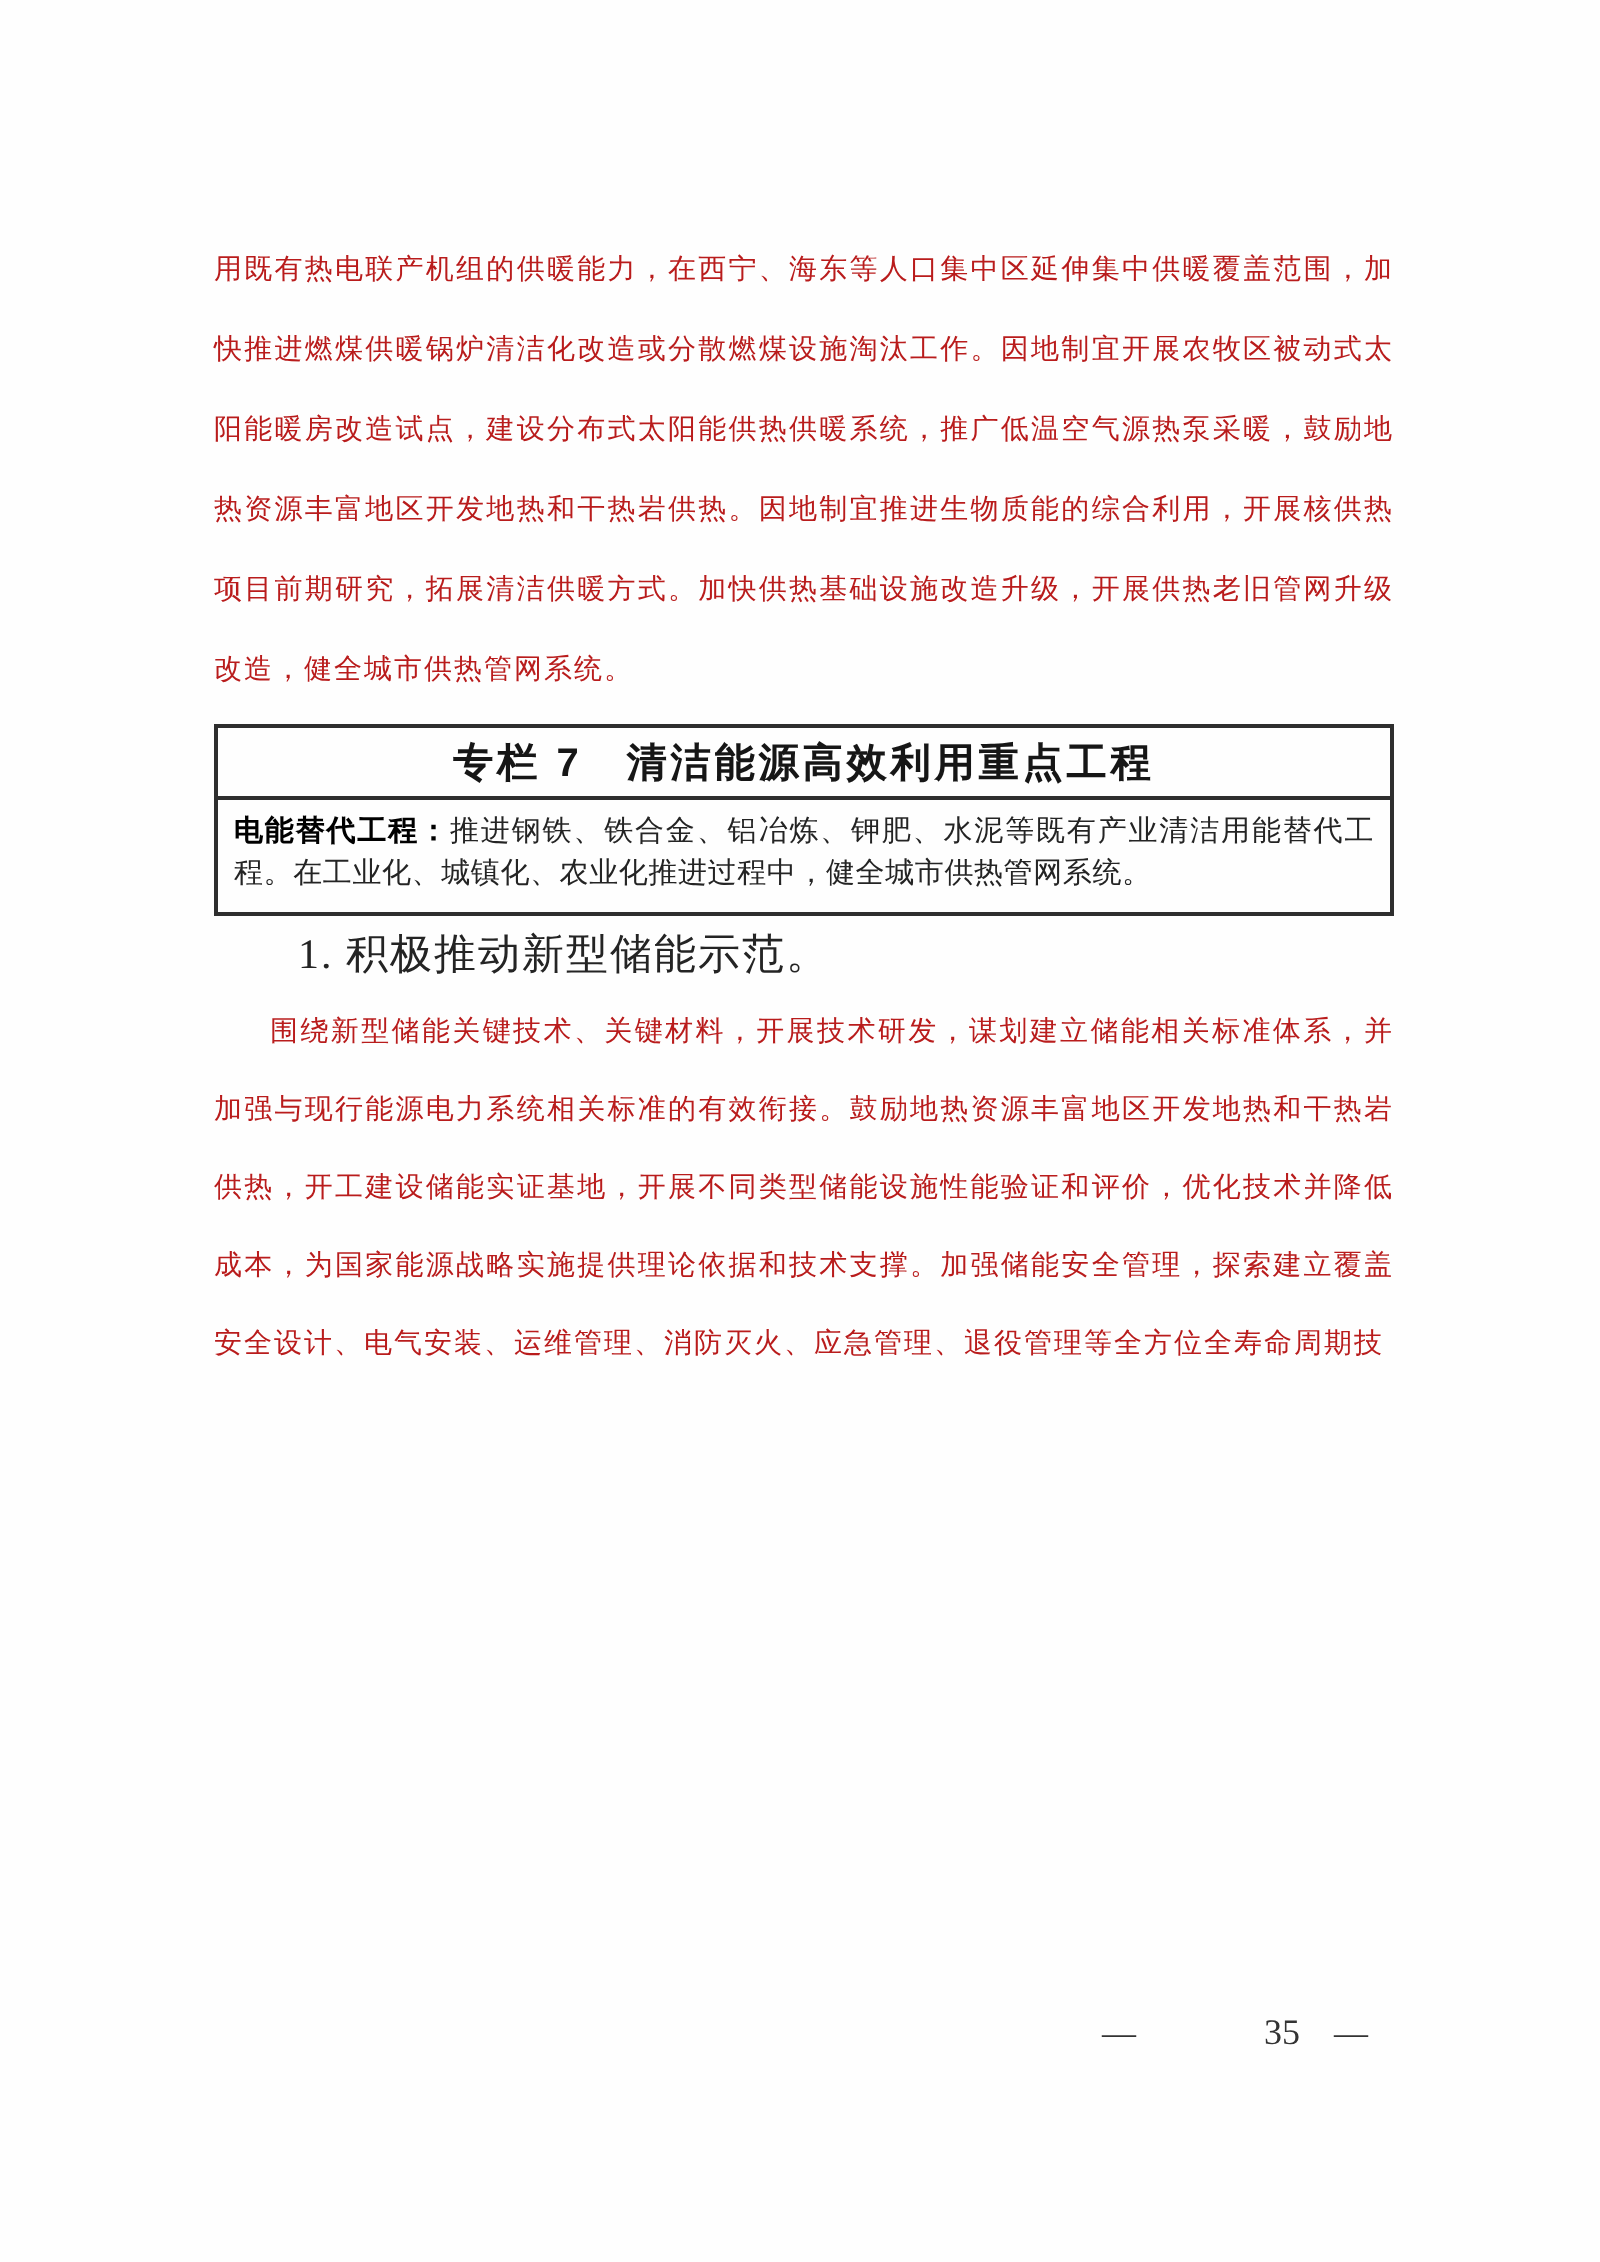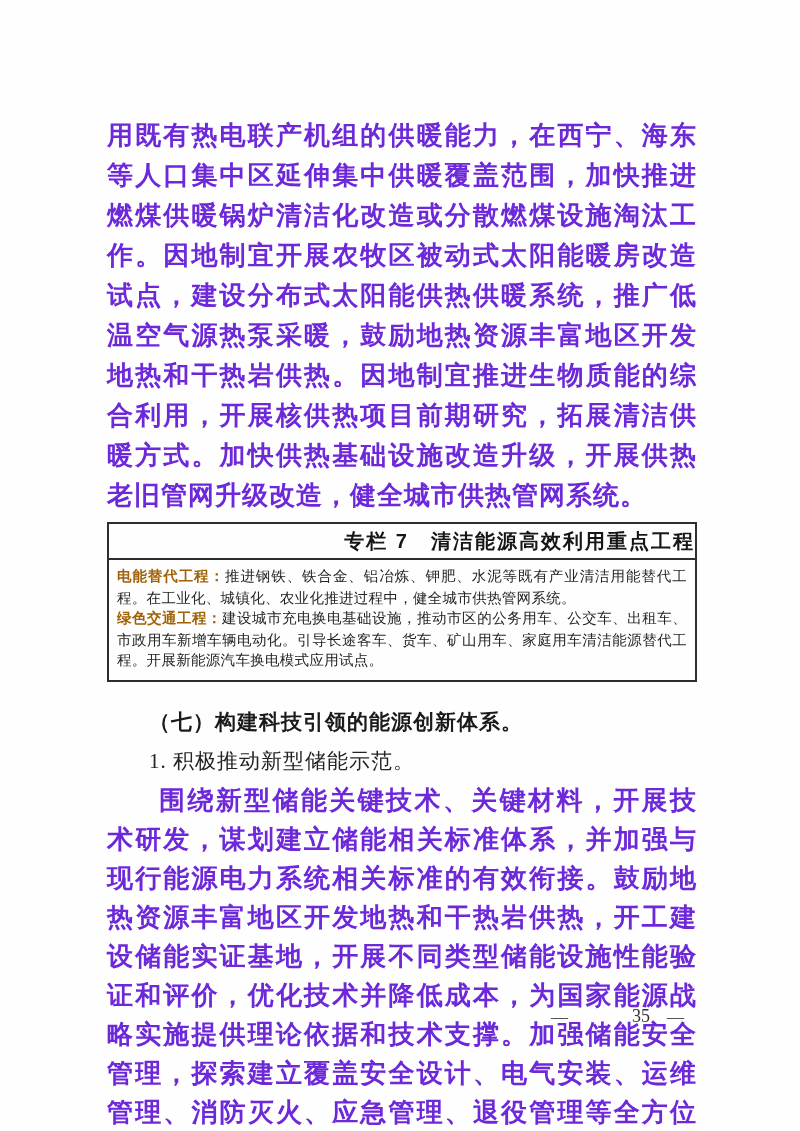--- a/index.html
+++ b/index.html
@@ -14,59 +14,58 @@
     font-family: "Liberation Serif", "DejaVu Serif", serif;
     color: #1f1f1f;
   }
   .content {
     position: absolute;
     left: 107px;
     top: 116px;
     width: 590px;
   }
   .body-para {
-    font-size: 26px;
+    font-size: 14px;
     line-height: 40px;
     letter-spacing: 1px;
     text-align: justify;
-    color: #6d28d9;
-    font-weight: bold;
+    color: #b91c1c;
   }
   .body-para.first { margin-bottom: 6px; }
   .indent { text-indent: 2em; }
 
   
   .column-box {
     border: 2px solid #2e2e2e;
     background: #fefefe;
   }
   .column-box-title {
     font-family: "Liberation Sans", "DejaVu Sans", sans-serif;
     font-weight: bold;
     font-size: 20px;
     letter-spacing: 2px;
-    text-align: right;
+    text-align: center;
     padding: 4px 0 3px 0;
     border-bottom: 2px solid #2e2e2e;
     color: #161616;
   }
   .column-box-body {
     padding: 6px 8px 9px 8px;
   }
   .box-item {
     font-size: 14.5px;
     line-height: 20.5px;
     text-align: justify;
     letter-spacing: 0.3px;
     color: #242424;
   }
   .box-label {
-    font-family: Liberation Mono, monospace;
+    font-family: Liberation Sans, sans-serif;
     font-weight: bold;
-    color: #a16207;
+    color: #000000;
   }
 
   .section-heading {
     margin-top: 21px;
     font-size: 21px;
     line-height: 39px;
     font-weight: bold;
     letter-spacing: 1px;
     text-indent: 2em;
     color: #1a1a1a;
@@ -100,25 +99,23 @@
 
 <div class="page">
   <div class="content">
 
     <p class="body-para first">用既有热电联产机组的供暖能力，在西宁、海东等人口集中区延伸集中供暖覆盖范围，加快推进燃煤供暖锅炉清洁化改造或分散燃煤设施淘汰工作。因地制宜开展农牧区被动式太阳能暖房改造试点，建设分布式太阳能供热供暖系统，推广低温空气源热泵采暖，鼓励地热资源丰富地区开发地热和干热岩供热。因地制宜推进生物质能的综合利用，开展核供热项目前期研究，拓展清洁供暖方式。加快供热基础设施改造升级，开展供热老旧管网升级改造，健全城市供热管网系统。</p>
 
     <div class="column-box">
       <div class="column-box-title">专栏 7　清洁能源高效利用重点工程</div>
       <div class="column-box-body">
         <p class="box-item"><span class="box-label">电能替代工程：</span><span>推进钢铁、铁合金、铝冶炼、钾肥、水泥等既有产业清洁用能替代工程。在工业化、城镇化、农业化推进过程中，健全城市供热管网系统。</span></p>
-        <p class="box-item"><span class="box-label">绿色交通工程：</span><span>建设城市充电换电基础设施，推动市区的公务用车、公交车、出租车、市政用车新增车辆电动化。引导长途客车、货车、矿山用车、家庭用车清洁能源替代工程。开展新能源汽车换电模式应用试点。</span></p>
       </div>
     </div>
 
-    <p class="section-heading">（七）构建科技引领的能源创新体系。</p>
 
     <p class="sub-item">1. 积极推动新型储能示范。</p>
 
     <p class="body-para lower indent">围绕新型储能关键技术、关键材料，开展技术研发，谋划建立储能相关标准体系，并加强与现行能源电力系统相关标准的有效衔接。鼓励地热资源丰富地区开发地热和干热岩供热，开工建设储能实证基地，开展不同类型储能设施性能验证和评价，优化技术并降低成本，为国家能源战略实施提供理论依据和技术支撑。加强储能安全管理，探索建立覆盖安全设计、电气安装、运维管理、消防灭火、应急管理、退役管理等全方位全寿命周期技</p>
 
   </div>
 
   <div class="page-footer">
     <span>—</span>
     <span class="num">35</span>

